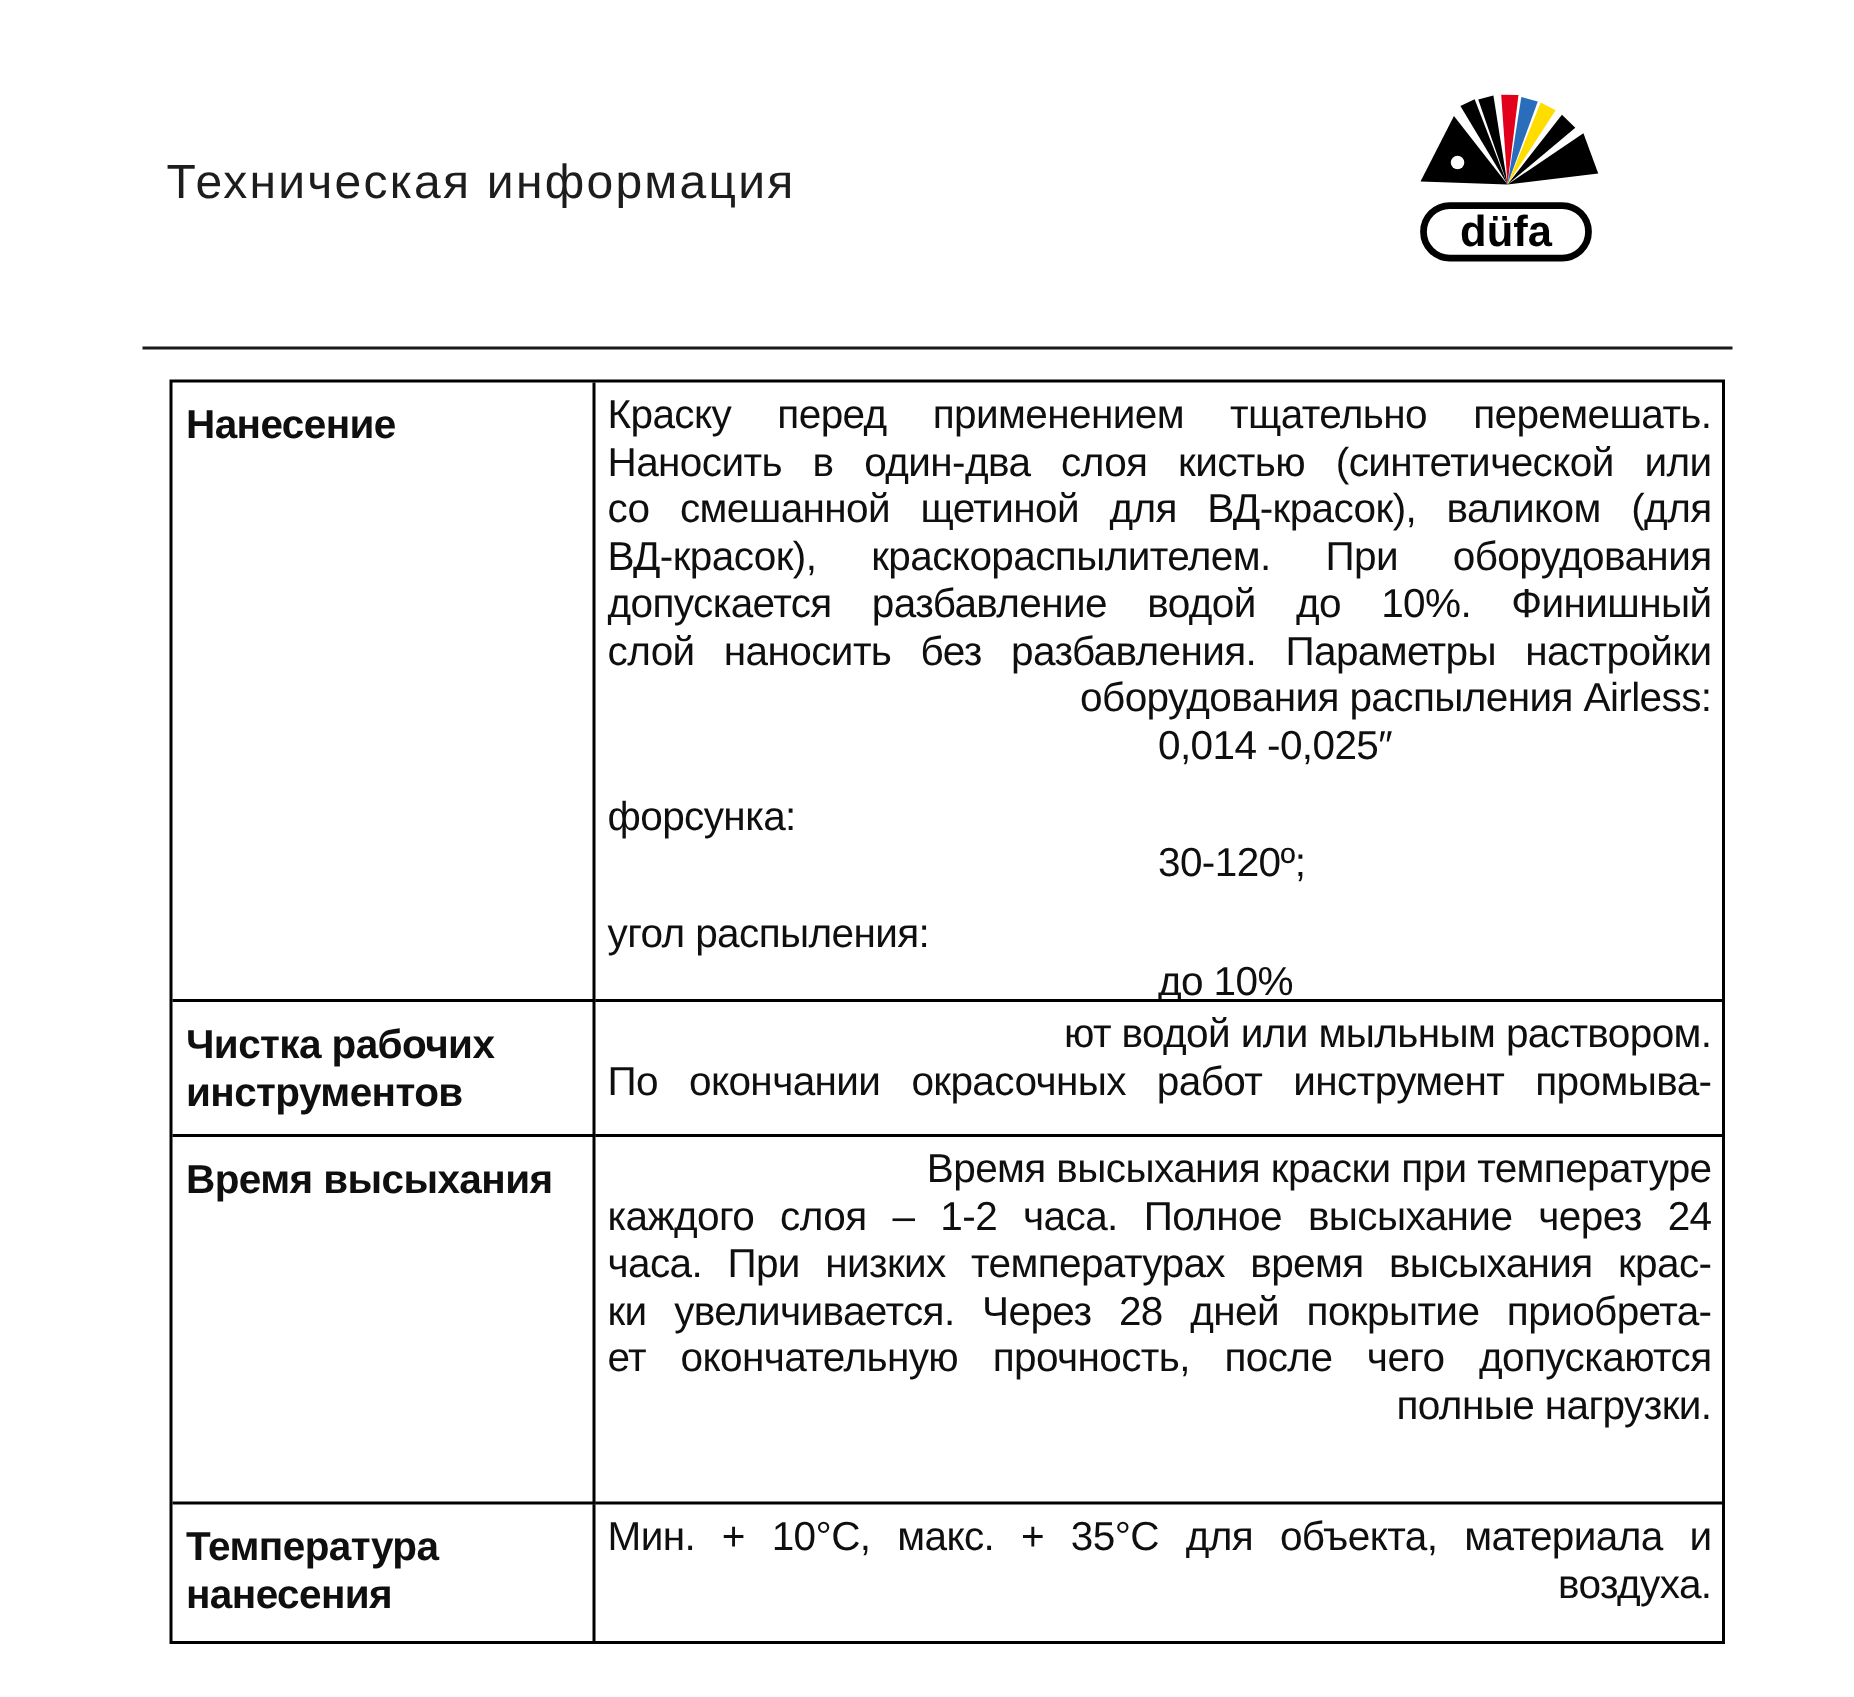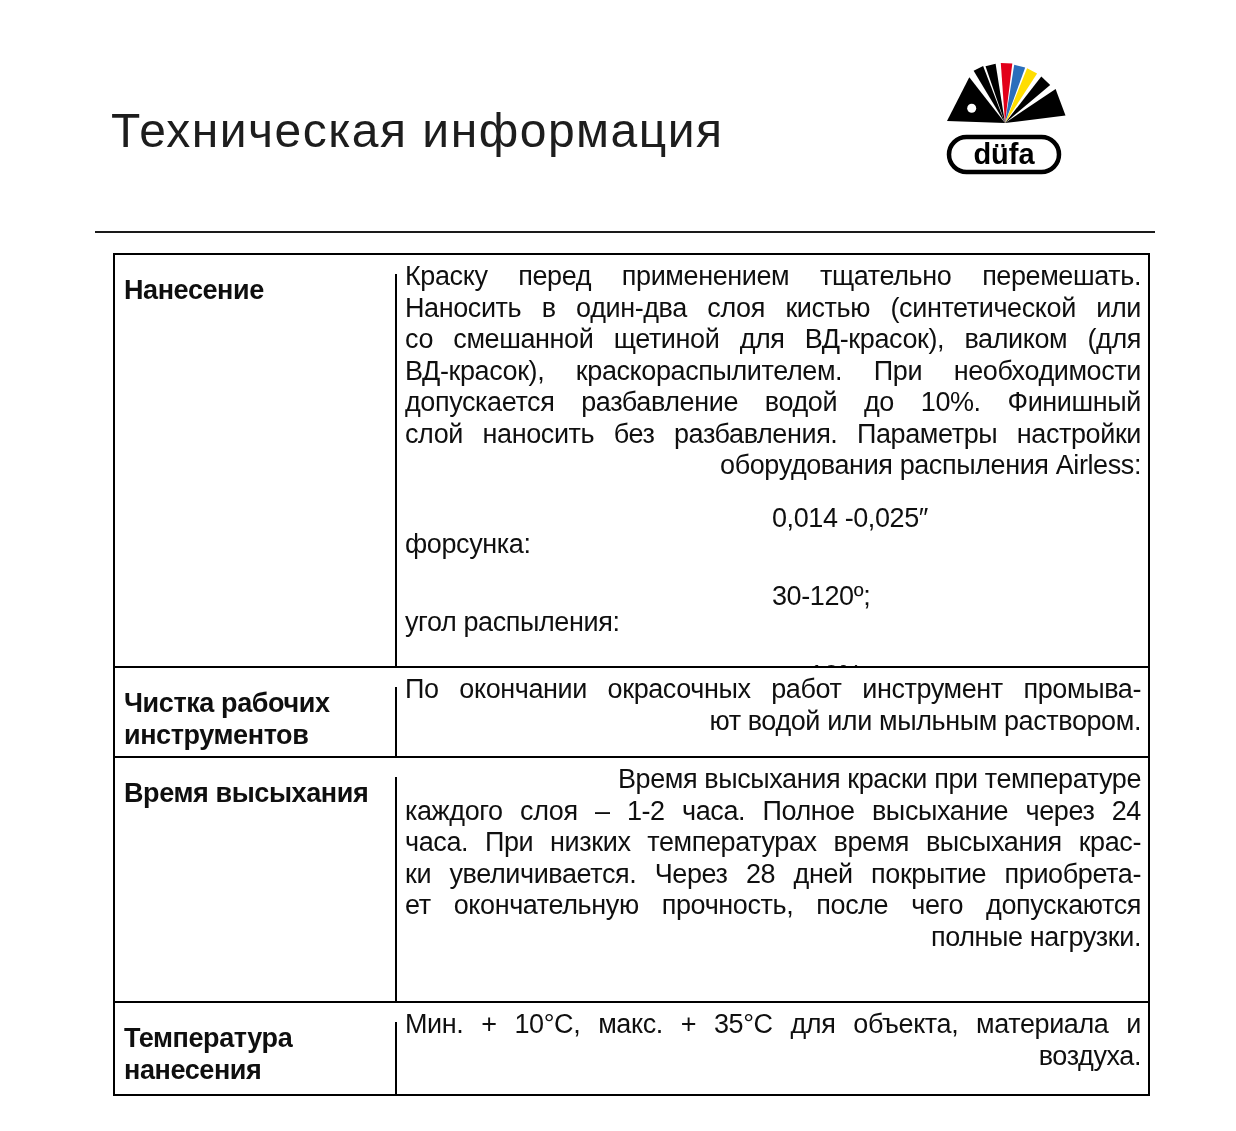--- a/index.html
+++ b/index.html
@@ -8,21 +8,21 @@
     width:1236px; height:1131px;
     position:relative;
     font-family:"Liberation Sans", sans-serif;
     color:#0f0f0f;
     overflow:hidden;
   }
   .page { position:absolute; inset:0; background:#fff; }
 
   .title {
     position:absolute; left:111px; top:103px;
-    font-size:48px; font-weight:400; letter-spacing:1.5px;
+    font-size:32px; font-weight:400; letter-spacing:1.5px;
     color:#1d1d1d; white-space:nowrap;
   }
 
   .logo { position:absolute; left:940px; top:50px; width:130px; height:125px; }
 
   .rule {
     position:absolute; left:95px; top:231px;
     width:1060px; height:2px; background:#1a1a1a;
   }
 
@@ -30,33 +30,32 @@
     position:absolute; left:113px; top:253px; width:1037px;
     border:2px solid #000;
     display:grid;
     grid-template-columns:282px 1fr;
     grid-template-rows:413px 90px 245px 91px;
     font-size:27px; line-height:31.5px; letter-spacing:-0.4px;
   }
   .cell { overflow:hidden; }
   .lcell {
     border-right:2px solid #000;
-    padding:1px 8px 0 9px;
+    padding:13px 8px 0 9px;
     font-weight:bold;
-    margin-top:19px;
   }
   .bcell { padding:6px 7px 0 8px; }
   .bb { border-bottom:2px solid #000; }
 
   .ln { text-align:right; }
   .j  { text-align:justify; text-align-last:justify; }
 
   .param { display:flex; }
   .pl { flex:0 0 367px;margin-top:47px; }
-  .pv { flex:1;margin-top:21px; }
+  .pv { flex:1; }
 
   .hl { white-space:nowrap; }
 </style>
 </head>
 <body>
 
 <div class="page">
 
   <div class="title">Техническая информация</div>
 
@@ -80,21 +79,21 @@
 
   <div class="table">
 
     <div class="cell lcell bb">
       <div class="hl">Нанесение</div>
     </div>
     <div class="cell bcell bb">
       <div class="ln j">Краску перед применением тщательно перемешать.</div>
       <div class="ln j">Наносить в один-два слоя кистью (синтетической или</div>
       <div class="ln j">со смешанной щетиной для ВД-красок), валиком (для</div>
-      <div class="ln j">ВД-красок), краскораспылителем. При необходимости</div>
+      <div class="ln j">ВД-красок), краскораспылителем. При оборудования</div>
       <div class="ln j">допускается разбавление водой до 10%. Финишный</div>
       <div class="ln j">слой наносить без разбавления. Параметры настройки</div>
       <div class="ln">оборудования распыления Airless:</div>
       <div class="param">
         <span class="pl">форсунка:</span>
         <span class="pv">0,014 -0,025″</span>
       </div>
       <div class="param">
         <span class="pl">угол распыления:</span>
         <span class="pv">30-120º;</span>
@@ -103,22 +102,22 @@
         <span class="pl">разбавление:</span>
         <span class="pv">до 10%</span>
       </div>
     </div>
 
     <div class="cell lcell bb">
       <div class="hl">Чистка рабочих</div>
       <div class="hl">инструментов</div>
     </div>
     <div class="cell bcell bb">
+      <div class="ln">ют водой или мыльным раствором.</div>
       <div class="ln j">По окончании окрасочных работ инструмент промыва-</div>
-      <div class="ln">ют водой или мыльным раствором.</div>
     </div>
 
     <div class="cell lcell bb">
       <div class="hl">Время высыхания</div>
     </div>
     <div class="cell bcell bb">
       <div class="ln">Время высыхания краски при температуре</div>
       <div class="ln j">каждого слоя – 1-2 часа. Полное высыхание через 24</div>
       <div class="ln j">часа. При низких температурах время высыхания крас-</div>
       <div class="ln j">ки увеличивается. Через 28 дней покрытие приобрета-</div>

